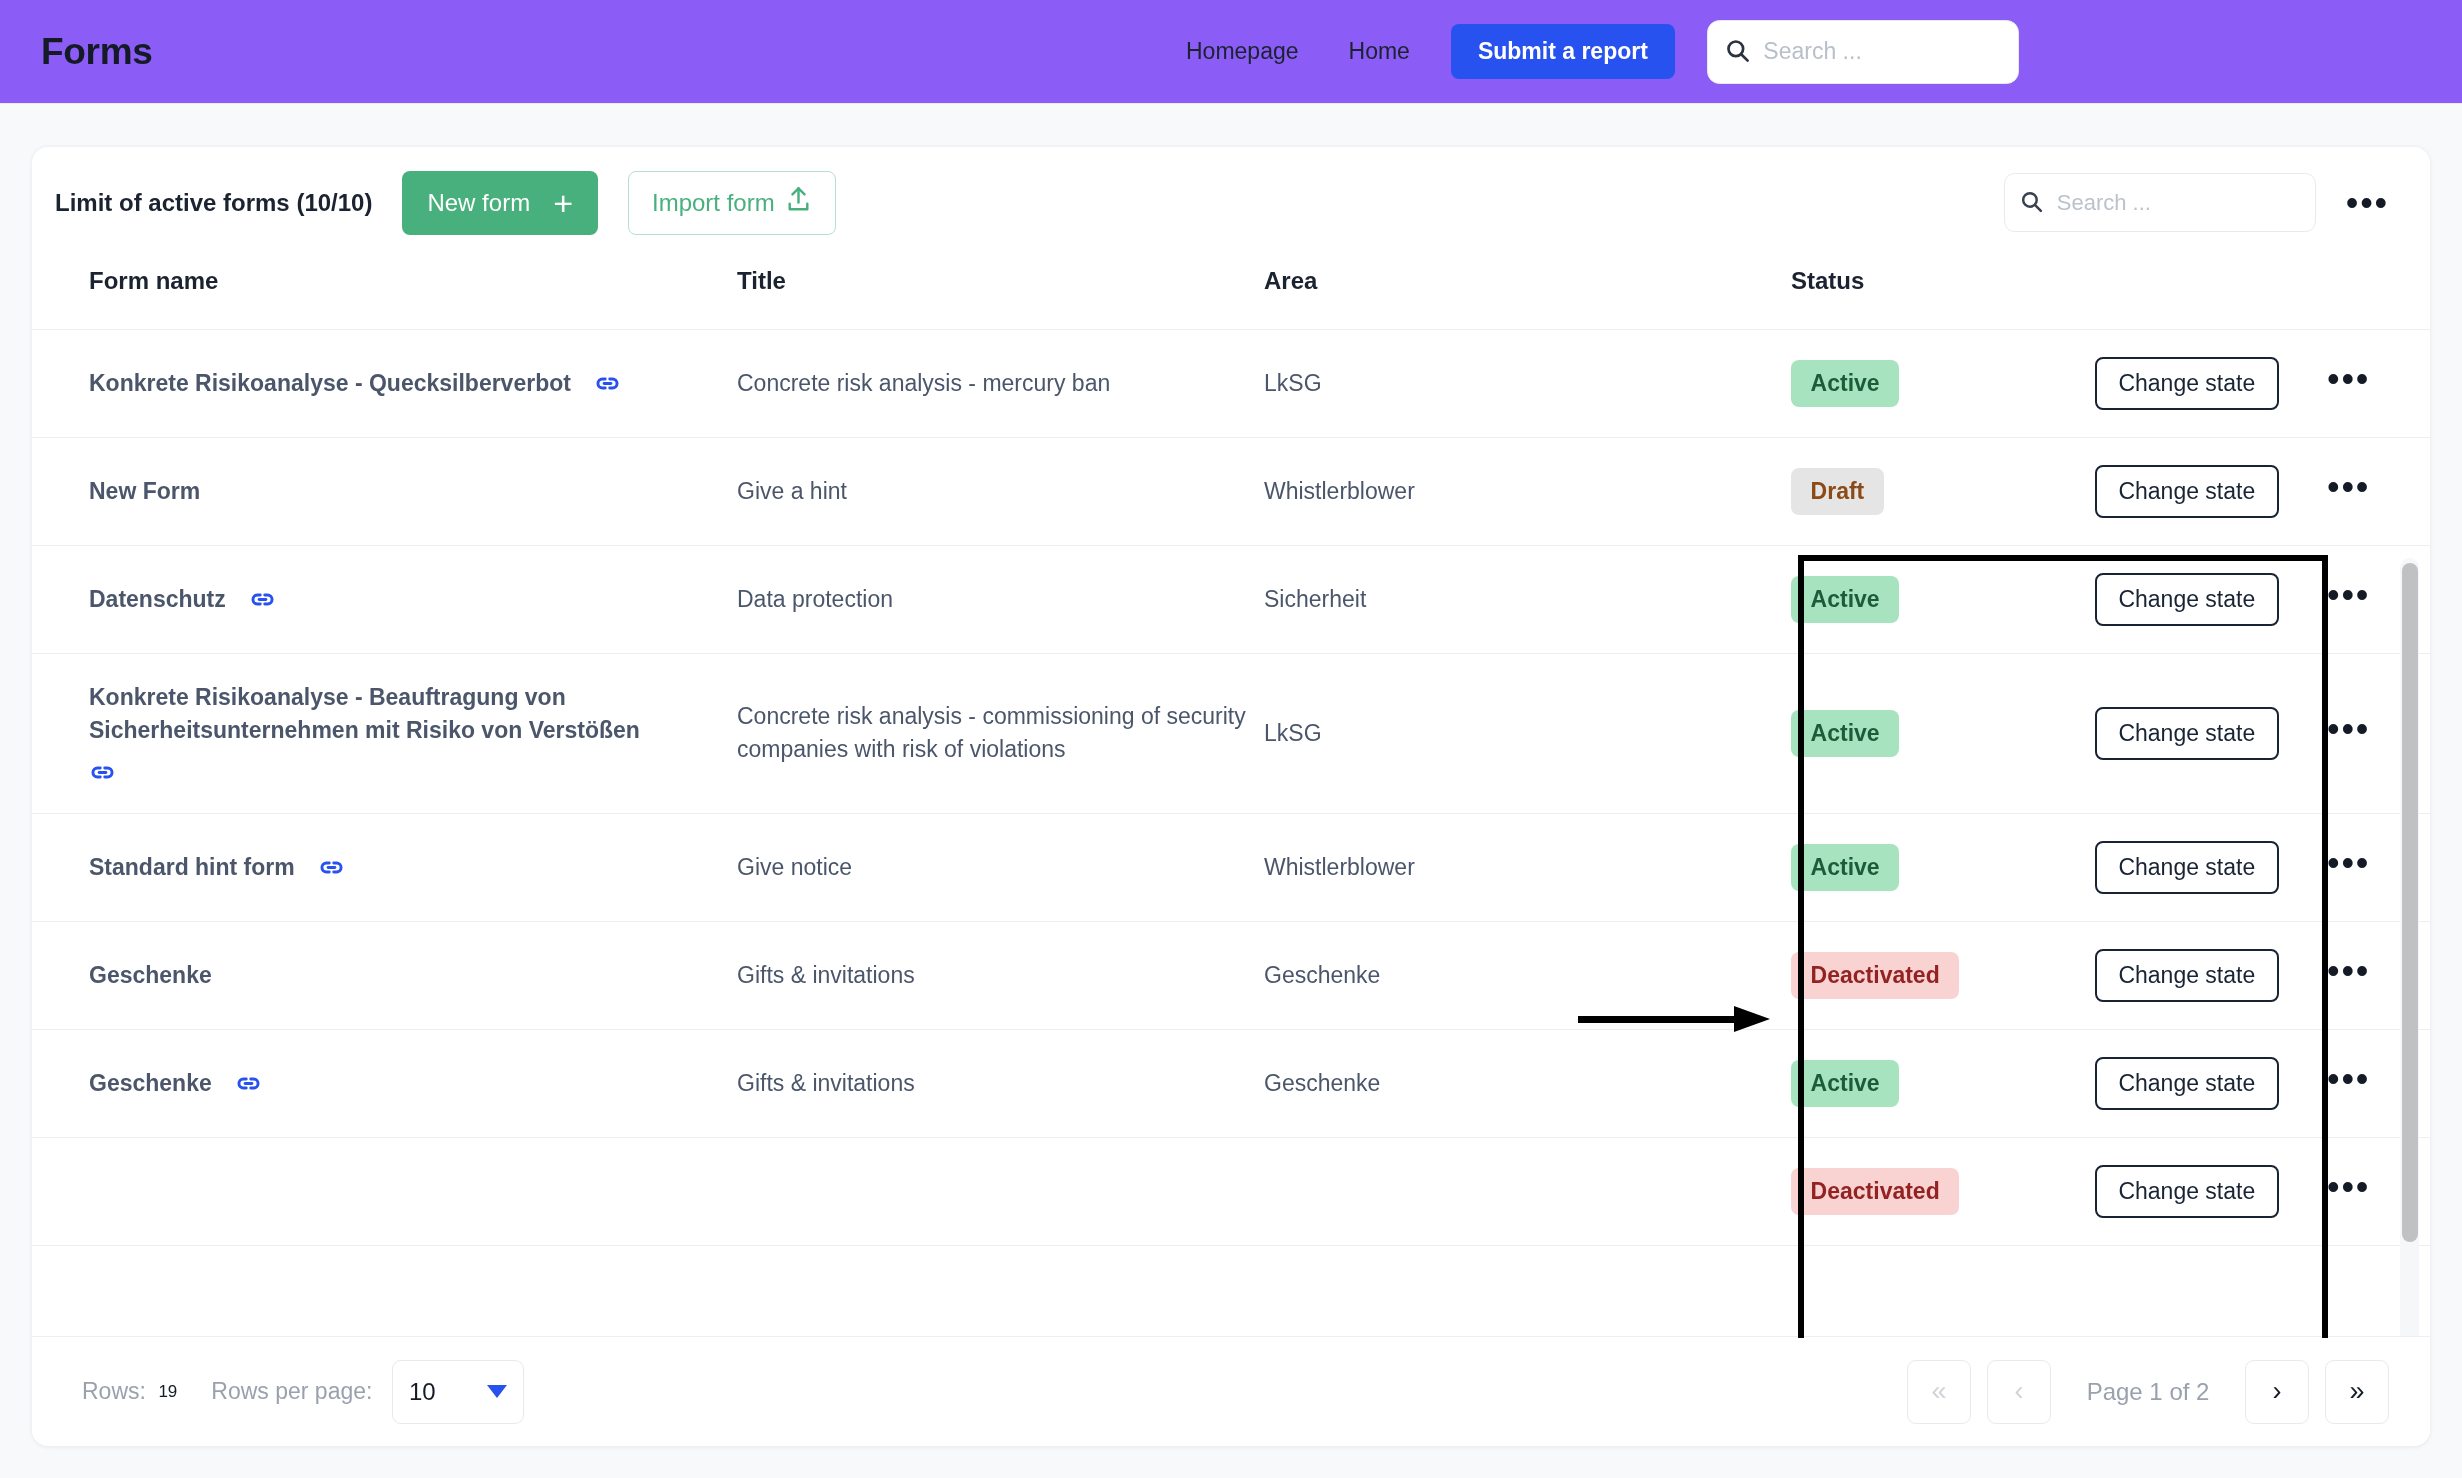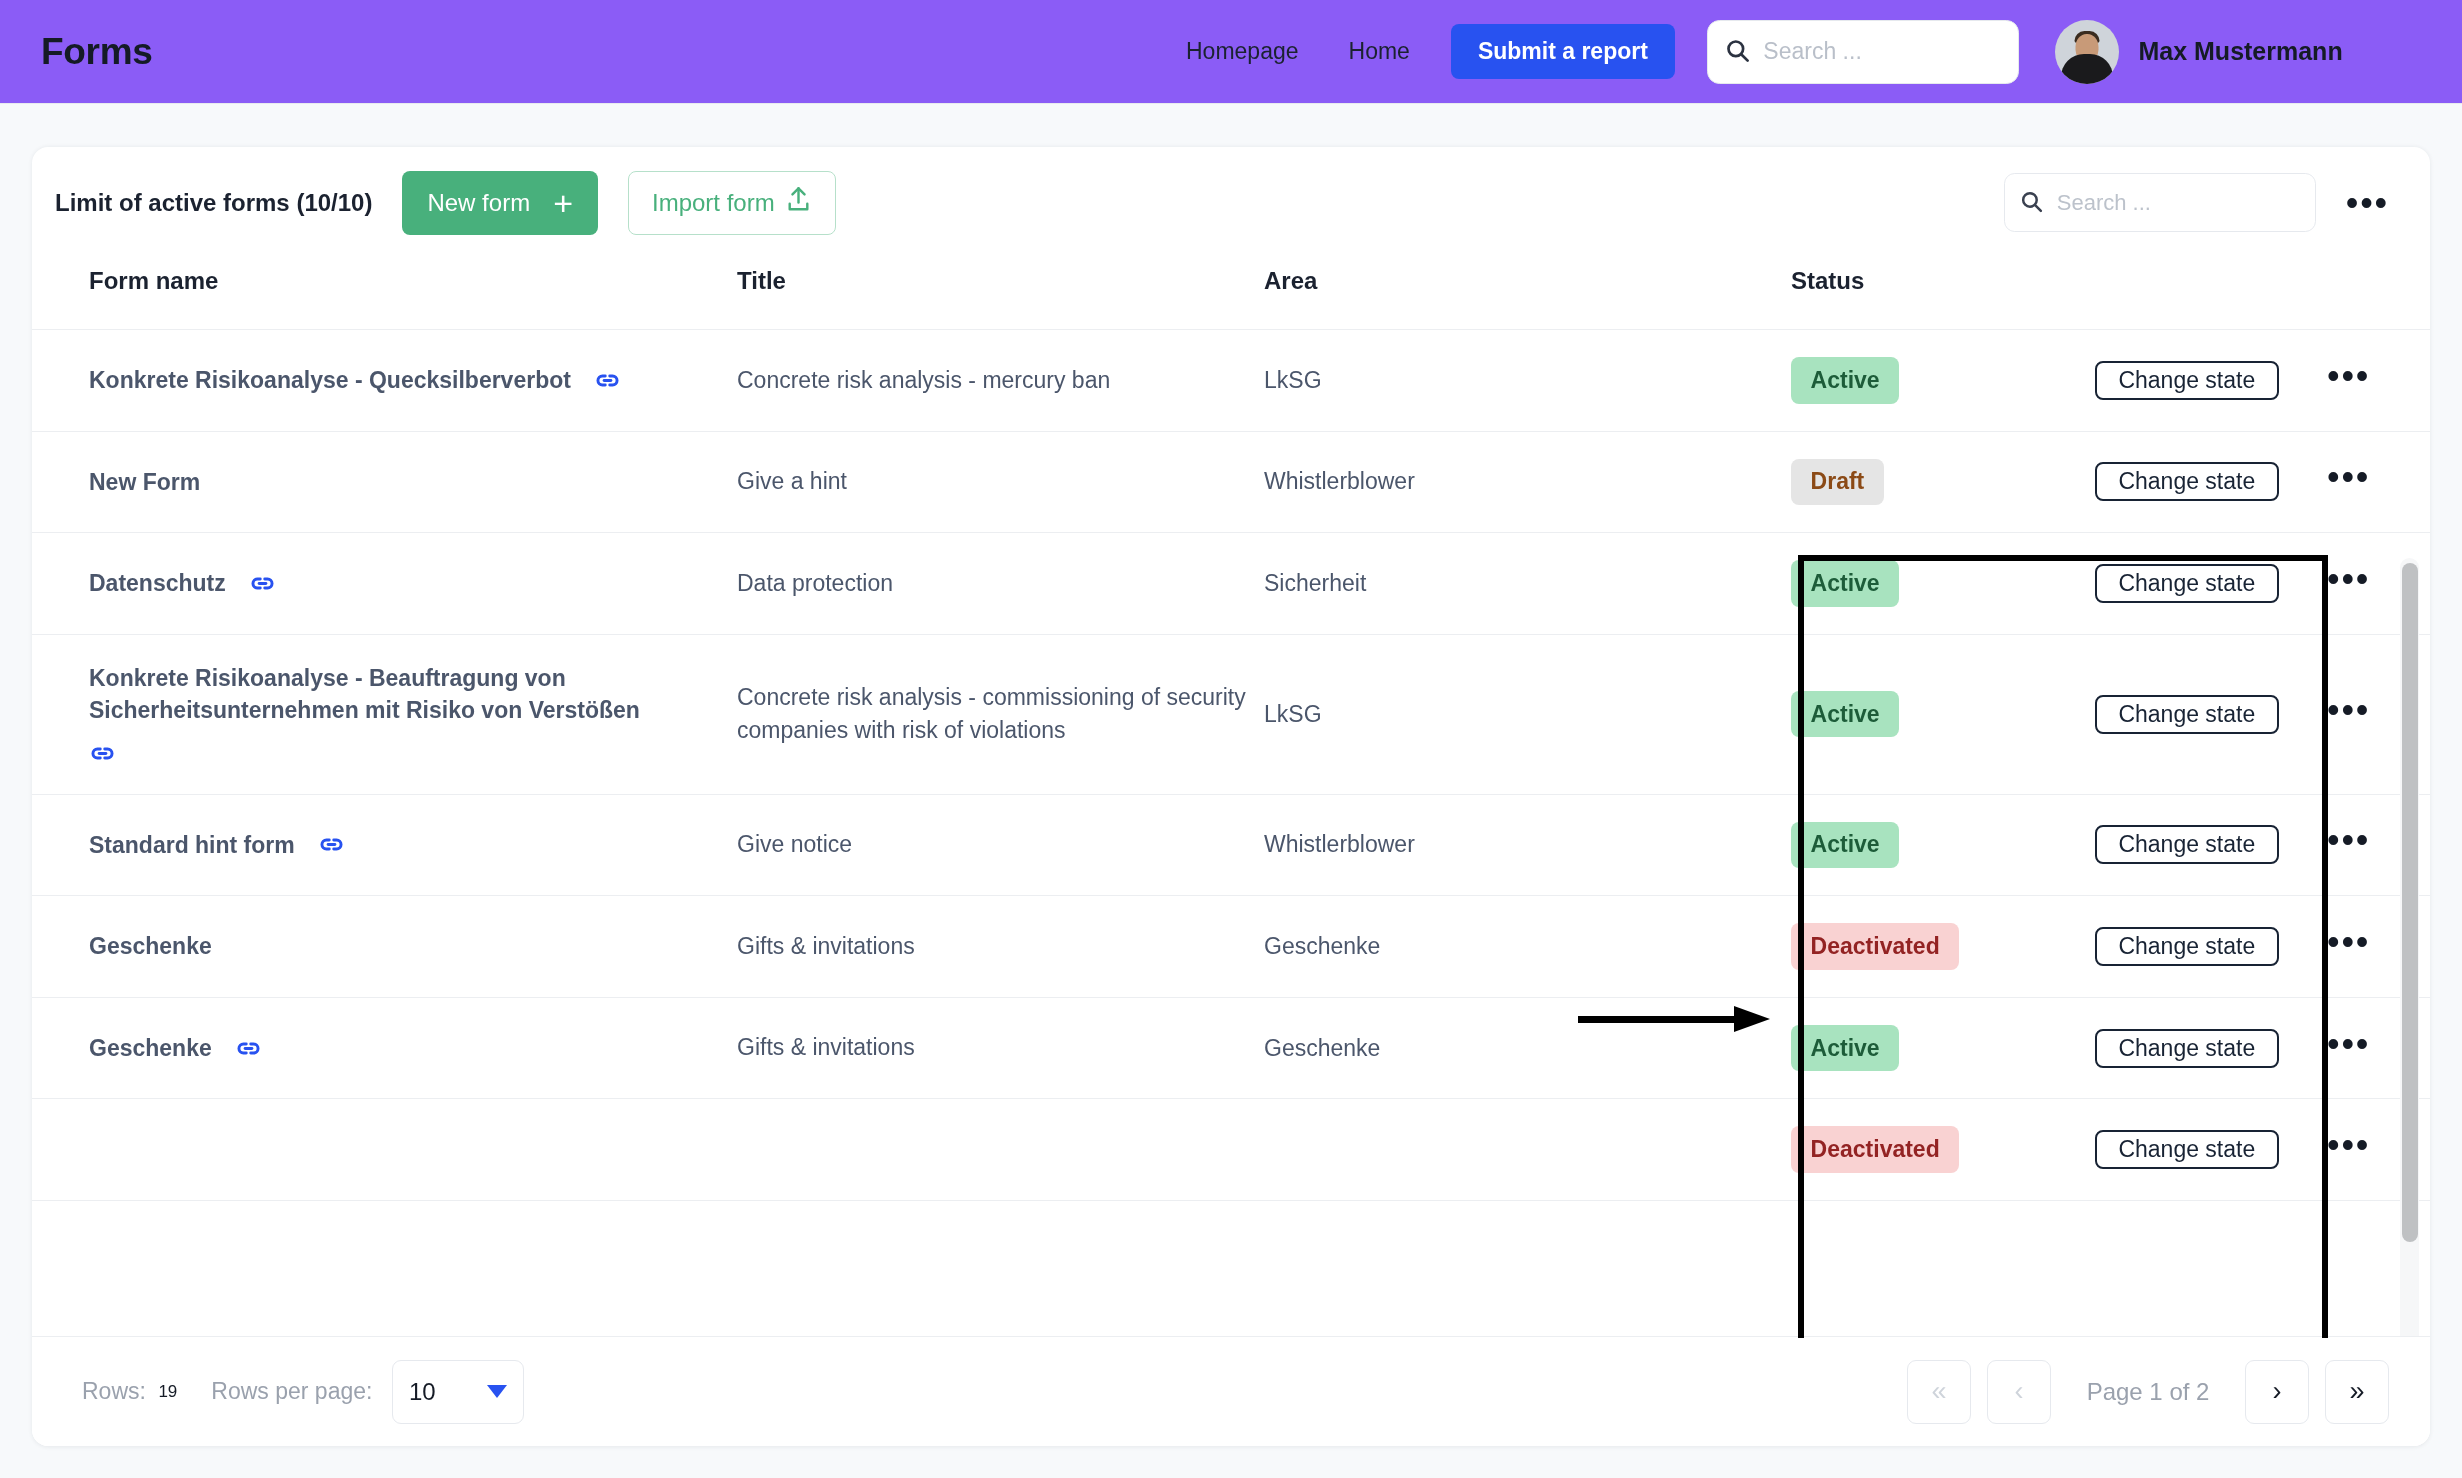--- a/index.html
+++ b/index.html
@@ -261,21 +261,21 @@
   .badge-active     { background: #a8e3bf; color: #1d5c39; }
   .badge-draft      { background: #e5e5e5; color: #8b4a16; }
   .badge-deactivated{ background: #f9d2d2; color: #932323; }
 
   .btn-change {
     background: #fff;
     border: 2.2px solid #182334;
     border-radius: 8px;
     color: #182334;
     font-size: 23px;
-    height: 39px;
+    height: 53px;
     padding: 0 21.4px;
     cursor: pointer;
     font-family: "Liberation Sans", sans-serif;
     white-space: nowrap;
   }
 
   
   .annot-box {
     position: absolute;
     left: 1766px;
@@ -395,28 +395,20 @@
     <div class="top-search">
       <span>
         <svg width="27" height="27" viewBox="0 0 24 24" fill="none" stroke="#2b3240" stroke-width="2.4" stroke-linecap="round">
           <circle cx="10.5" cy="10.5" r="6.5"></circle>
             <line x1="15.5" y1="15.5" x2="21" y2="21"></line>
         </svg>
       </span>
       <input type="text" value="" placeholder="Search ..." style="">
     </div>
 
-    <div class="user-block">
-      <div class="avatar">
-        <div class="hair"></div>
-          <div class="head"></div>
-          <div class="body"></div>
-      </div>
-      <span class="user-name">Max Mustermann</span>
-    </div>
   </div>
 </div>
 
 <div class="page">
   <div class="card">
 
     <div class="toolbar">
       <span class="limit-label">Limit of active forms (10/10)</span>
 
       <button class="btn-newform">

